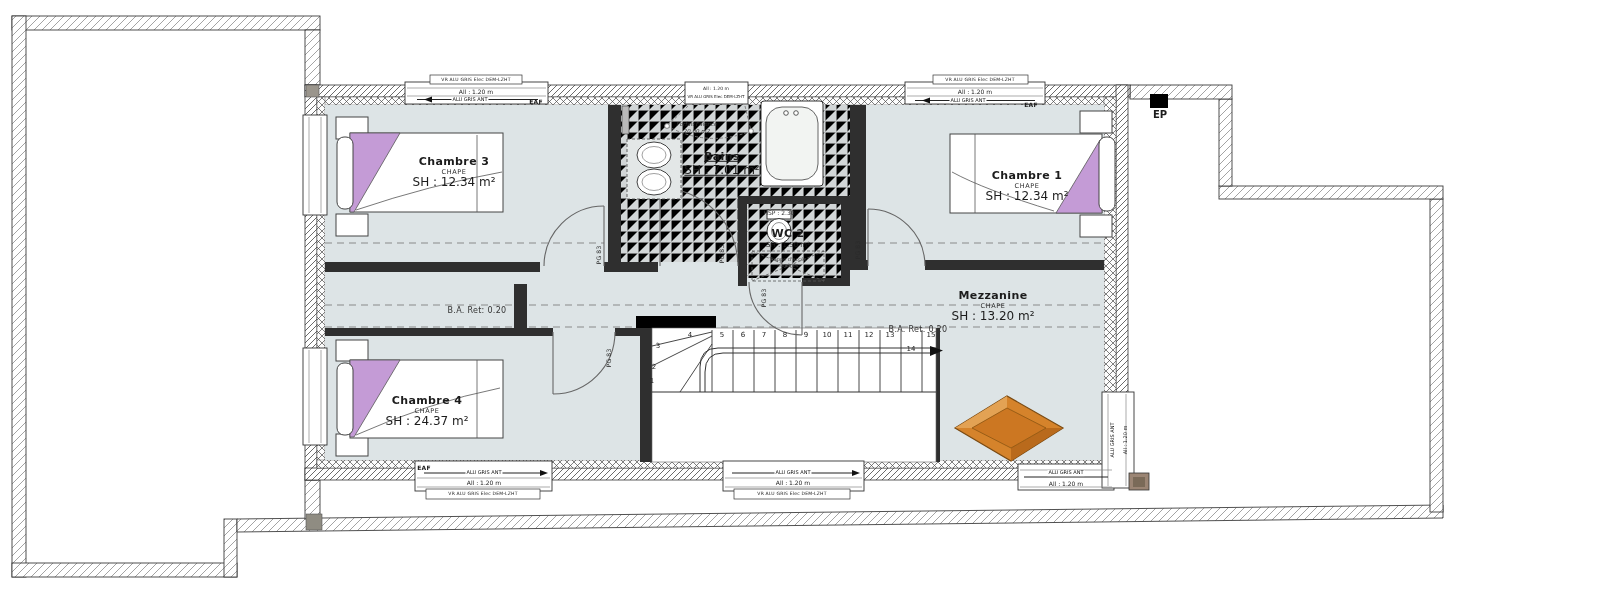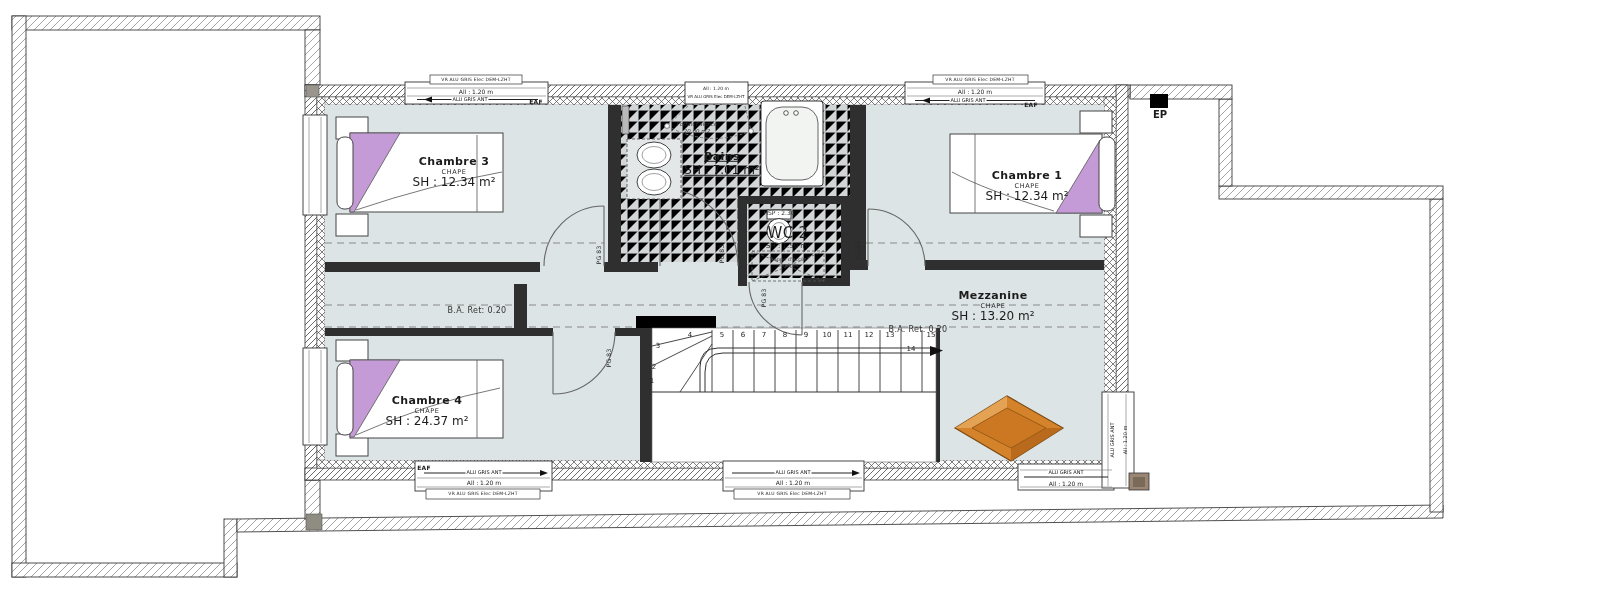--- a/index.html
+++ b/index.html
@@ -3,21 +3,21 @@
 <meta charset="utf-8">
 <style>
   html,body{margin:0;padding:0;background:#fff;}
   #stage{position:relative;width:1600px;height:600px;background:#ffffff;overflow:hidden;
          font-family:"DejaVu Sans",sans-serif;color:#1c1c1c;}
   #plan-svg{position:absolute;left:0;top:0;}
   .lbl{position:absolute;transform:translate(-50%,-50%);white-space:nowrap;text-align:center;
        line-height:1.15;color:#1c1c1c;}
   .rot{transform:translate(-50%,-50%) rotate(-90deg);}
   .t-title{font-size:11px;font-weight:bold;letter-spacing:.4px;}
-  .t-title-s{font-size:15px;font-weight:normal;letter-spacing:.3px;}
+  .t-title-s{font-size:11px;font-weight:bold;letter-spacing:.3px;}
   .t-sub{font-size:6.5px;letter-spacing:.6px;color:#2a2a2a;}
   .t-area{font-size:12px;color:#1c1c1c;}
   .t-ba{font-size:8px;color:#333;letter-spacing:.3px;}
   .t-ep{font-size:10px;font-weight:bold;}
   .t-eaf{font-size:6px;font-weight:bold;letter-spacing:.3px;}
   .t-pg{font-size:6px;color:#2a2a2a;letter-spacing:.2px;}
   .t-stair{font-size:7px;color:#222;}
   .t-roller{font-size:4.5px;letter-spacing:.2px;color:#222;}
   .t-sill{font-size:6px;color:#222;}
   .t-sill-xs{font-size:4.5px;color:#222;}

